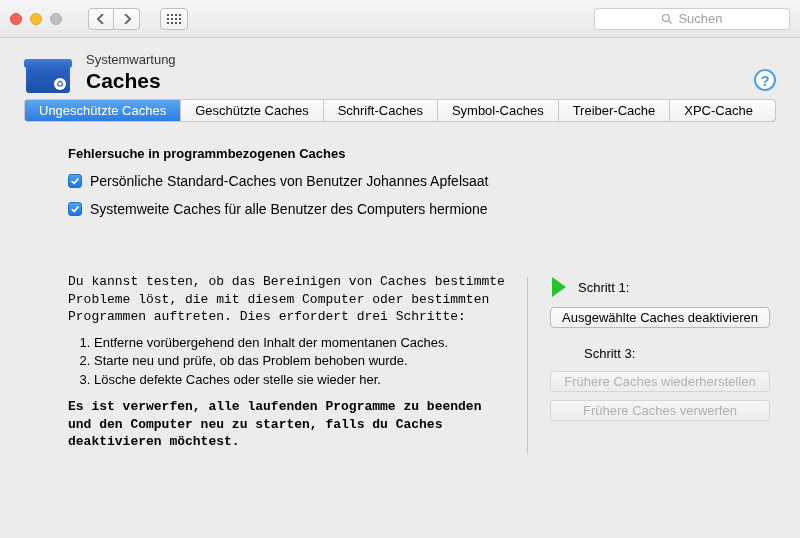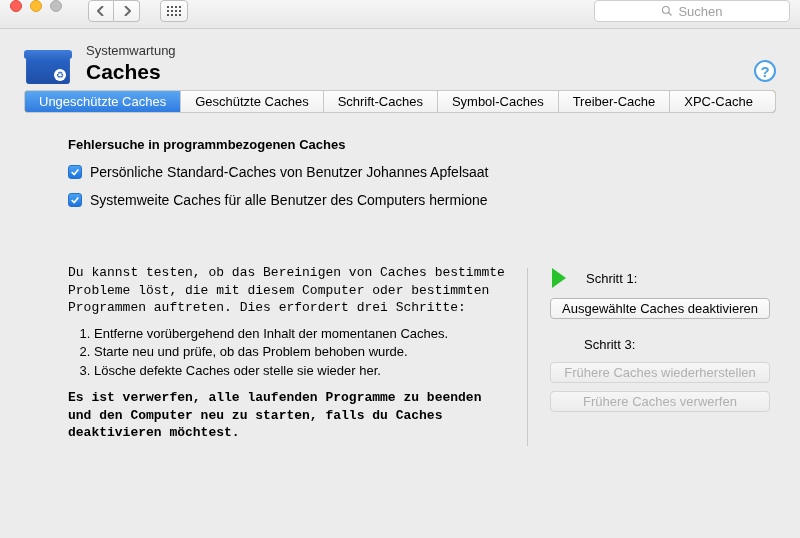--- a/index.html
+++ b/index.html
@@ -13,24 +13,25 @@
   color: #000;
 }
 .window {
   width: 800px;
   height: 538px;
   background: #ececec;
   display: flex;
   flex-direction: column;
 }
 .titlebar {
-  height: 29px;
+  height: 38px;
   background: linear-gradient(#f6f6f6, #e8e8e8);
   border-bottom: 1px solid #cfcfcf;
   display: flex;
+  align-items: center;
   padding: 0 10px;
   gap: 20px;
 }
 .traffic { display: flex; gap: 8px; margin-right: 6px; }
 .dot { width: 12px; height: 12px; border-radius: 50%; }
 .dot.close { background: #fe5f57; border: 1px solid #e1483f; }
 .dot.min { background: #febc2e; border: 1px solid #dfa023; }
 .dot.max { background: #bfbfbf; border: 1px solid #acacac; }
 .nav-btns { display: flex; }
 .nav-btn {
@@ -159,21 +160,21 @@
 }
 .checkbox svg { width: 10px; height: 10px; }
 .lower { display: flex; gap: 16px; margin-top: 44px; }
 .left-col { flex: 1.15; font-size: 13px; line-height: 1.35; }
 .left-col p { margin-bottom: 8px; font-family: Liberation Mono, monospace; }
 .left-col ol { margin: 6px 0 10px 26px; }
 .left-col ol li { margin-bottom: 1px; }
 .left-col .bold { font-weight: bold; }
 .divider { width: 1px; background: #c8c8c8; margin: 4px 6px; }
 .right-col { width: 220px; display: flex; flex-direction: column; gap: 8px; padding-top: 4px; }
-.step { display: flex; align-items: center; gap: 20px; font-size: 13px; margin-bottom: 2px; margin-left: 2px; }
+.step { display: flex; align-items: center; gap: 12px; font-size: 13px; margin-bottom: 2px; margin-left: 2px; }
 .tri {
   width: 0; height: 0;
   border-top: 10px solid transparent;
   border-bottom: 10px solid transparent;
   border-left: 14px solid #28c32c;
 }
 .mac-btn {
   height: 21px;
   border-radius: 4px;
   font-size: 13px;

